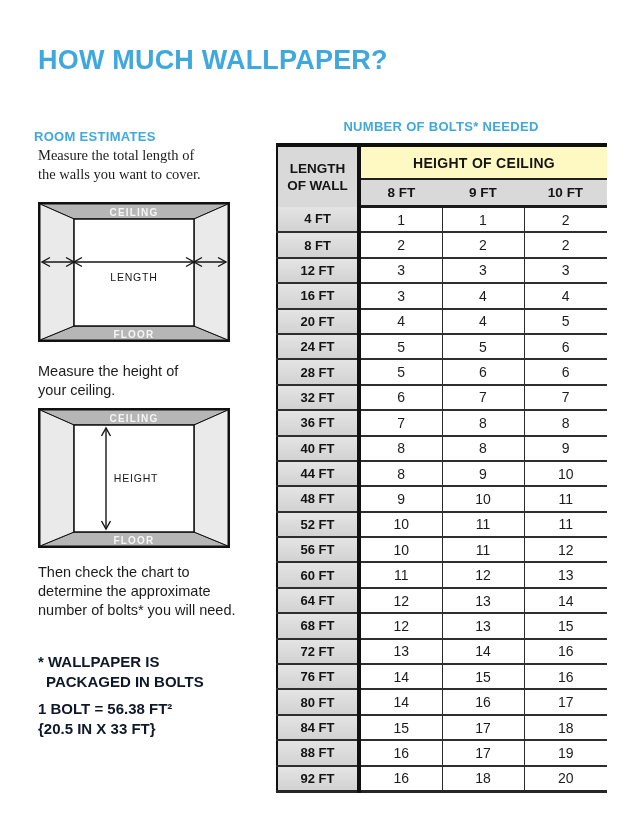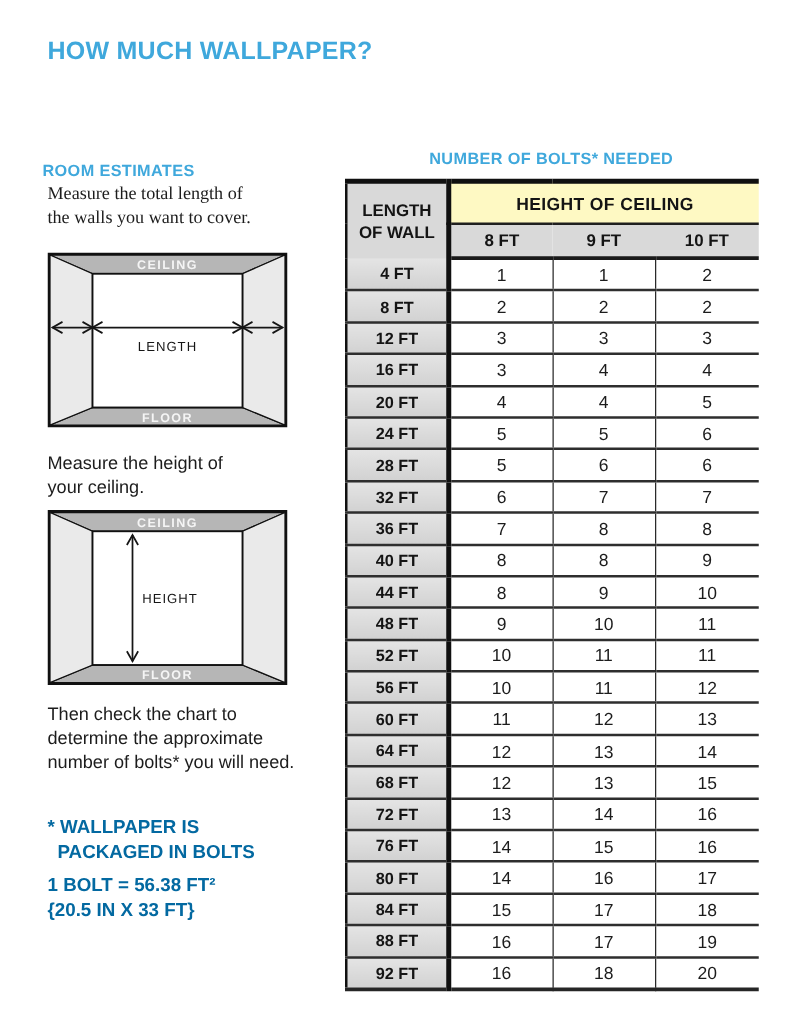--- a/index.html
+++ b/index.html
@@ -8,22 +8,22 @@
     width: 640px;
     height: 828px;
     background: #ffffff;
     overflow: hidden;
     font-family: "Liberation Sans", sans-serif;
     color: #1c1c1c;
   }
   .abs { position: absolute; }
 
   .main-title {
-    left: 38px; top: 30px;
-    font-size: 20px;
+    left: 38px; top: 45px;
+    font-size: 27px;
     font-weight: bold;
     letter-spacing: 0.2px;
     color: #3fa8dc;
   }
   .section-heading {
     font-size: 13px;
     font-weight: bold;
     letter-spacing: 0.3px;
     color: #3fa8dc;
   }
@@ -61,21 +61,21 @@
     font-size: 10.5px;
     letter-spacing: 0.8px;
     fill: #161616;
   }
 
   .footnote {
     left: 38px;
     font-size: 15px;
     font-weight: bold;
     line-height: 20px;
-    color: #0369a1;
+    color: #0f172a;
   }
   .footnote-1 { top: 652px; }
   .footnote-2 { top: 699px; }
   .footnote-1 .line2 { margin-left: 8px; }
 
   
   .bolts-table-wrap { left: 276px; top: 143px; }
   table.bolts {
     border-collapse: collapse;
     table-layout: fixed;

